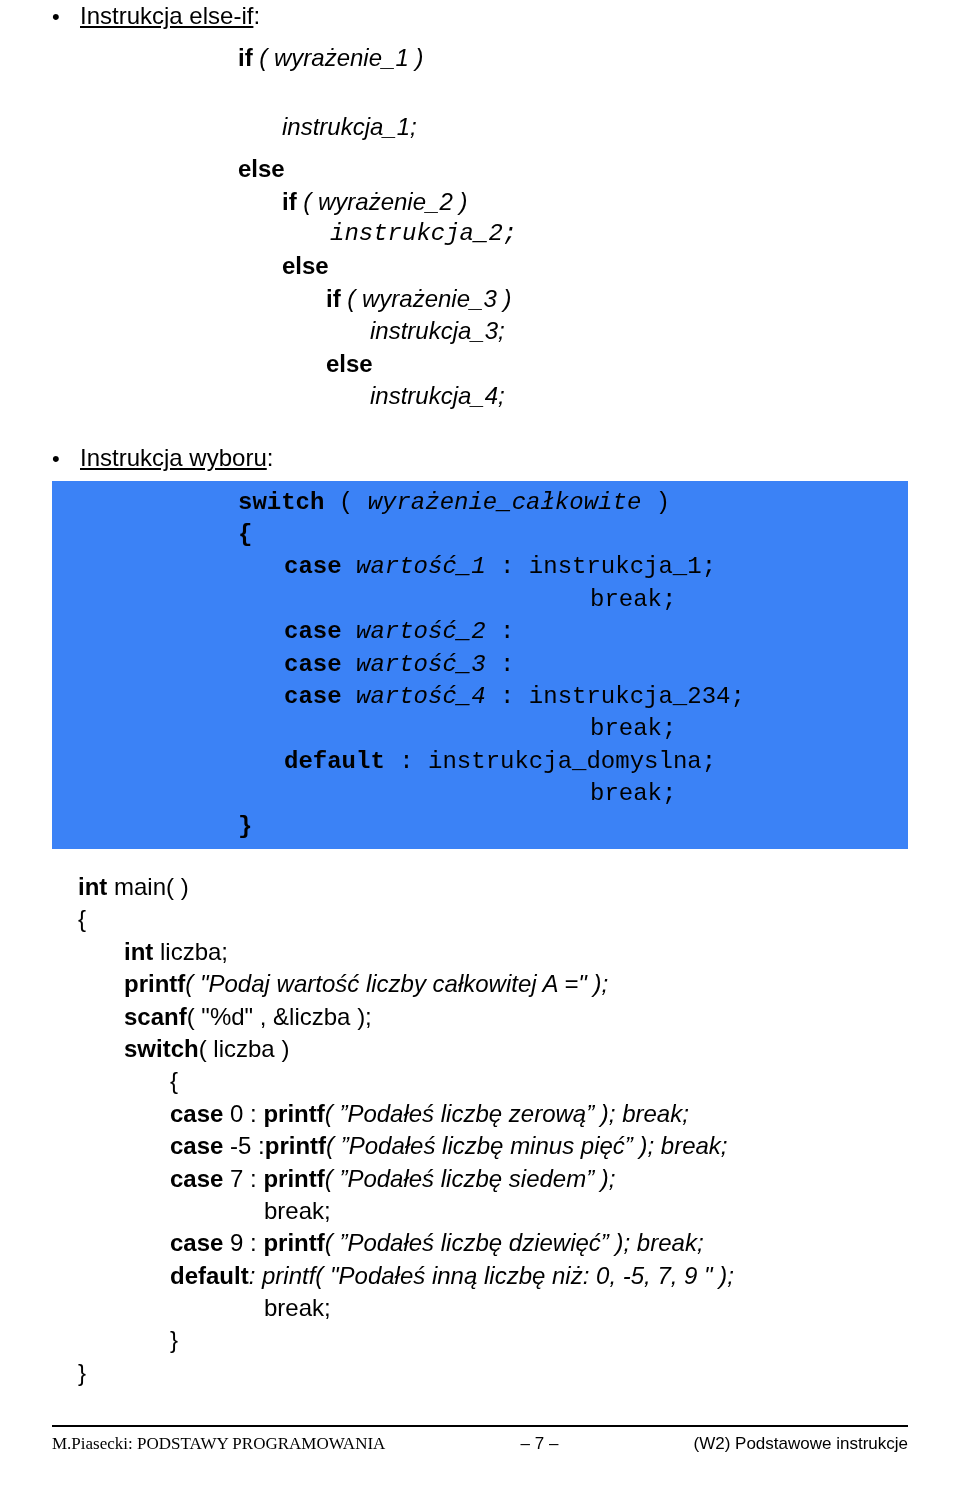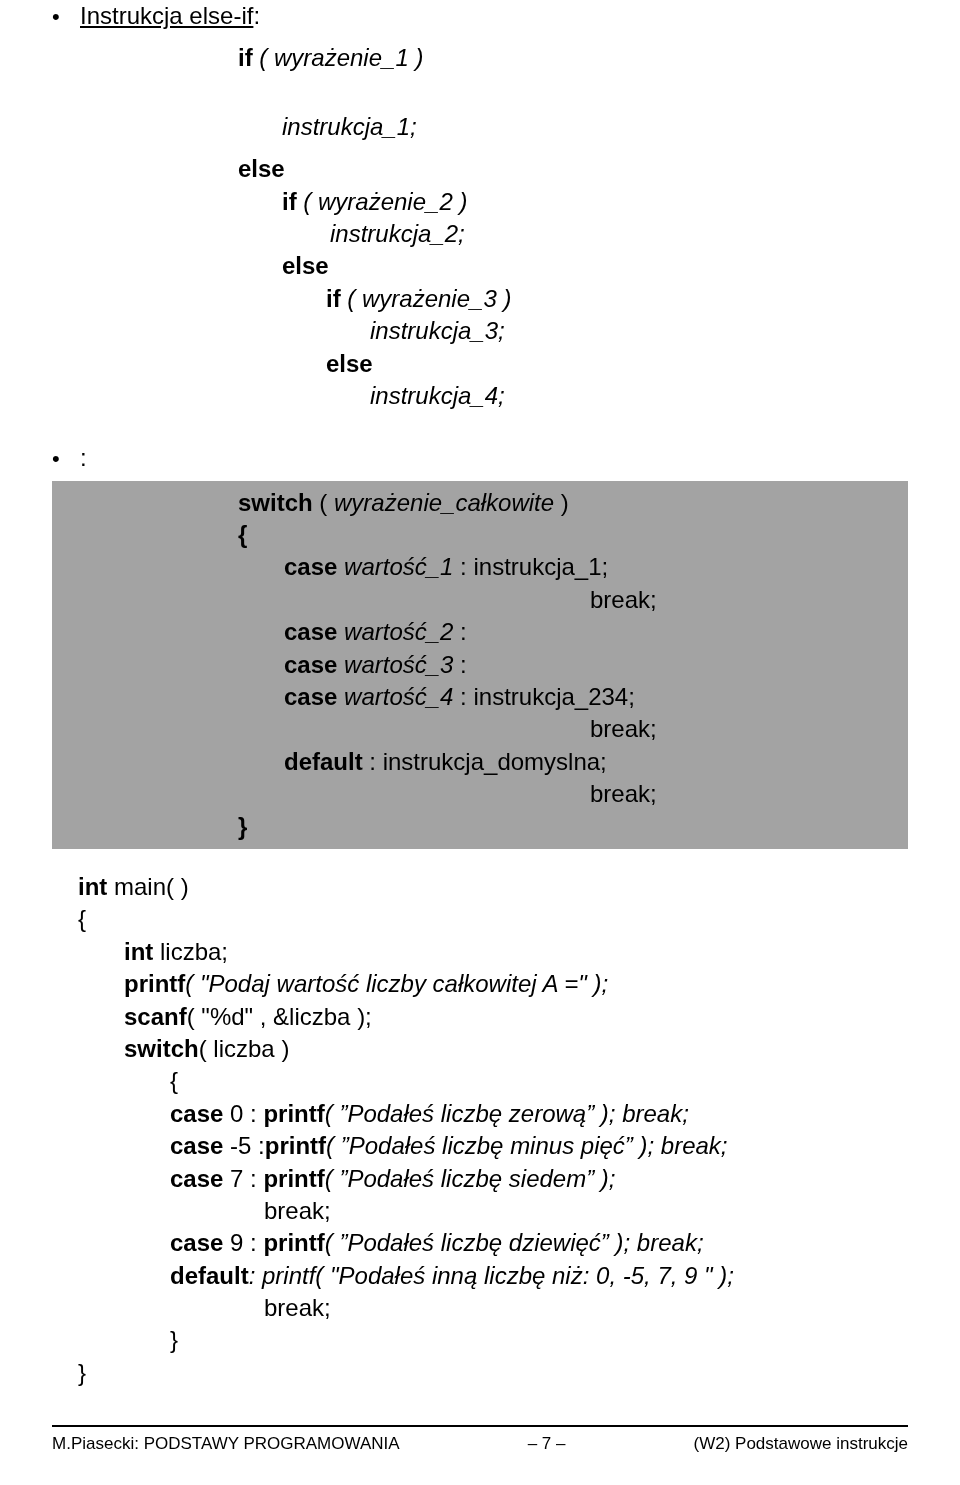--- a/index.html
+++ b/index.html
@@ -24,53 +24,54 @@
     width: 28px;
     flex-shrink: 0;
     font-size: 22px;
   }
   .underline {
     text-decoration: underline;
   }
   .indent1 { padding-left: 186px; margin-top: 10px; }
   .indent1b{ padding-left: 230px; margin-top: 36px; }
   .indent1c{ padding-left: 230px; }
-  .indent1d{ padding-left: 278px; }
+  .indent1d{ padding-left: 278px; font-family: Liberation Mono, monospace; }
   .italic { font-style: italic; }
   .bold { font-weight: bold; }
   .bullet-row2 {
     display:flex;
     align-items:baseline;
     margin-top:30px;
     margin-bottom:6px;
   }
   .graybox {
-    background: #a3a3a3;
+    background: #3b82f6;
     padding: 6px 8px 6px 8px;
     margin: 0 0 4px 0;
+    font-family: Liberation Mono, monospace;
   }
   .gb-l1 { padding-left: 178px; }
   .gb-l2 { padding-left: 224px; }
   .gb-l3 { padding-left: 530px; }
   .code-block { margin-top: 22px; }
   .cb-l0 { padding-left: 26px; }
   .cb-l1 { padding-left: 72px; }
   .cb-l2 { padding-left: 118px; }
   .cb-l3 { padding-left: 212px; }
   .hr {
     border-top: 2px solid #000;
     margin: 36px 0 6px 0;
   }
   .footer {
     display: flex;
     justify-content: space-between;
     font-size: 17px;
     padding: 0 0 8px 0;
   }
-  .footer-left { text-align:right; }
+  .footer-left { text-align:right;font-family:Liberation Serif, serif; }
   .footer-center { text-align:center; }
   .footer-right { text-align:right; }
 </style>
 </head>
 <body>
 
 <div class="page">
 
   <div class="bullet-row">
     <span class="bullet-dot">•</span>
@@ -86,20 +87,21 @@
     <div class="indent1d italic">instrukcja_2;</div>
     <div class="indent1c bold">else</div>
     <div class="indent1c" style="padding-left:274px;"><span class="bold">if</span><span class="italic"> ( wyrażenie_3 )</span></div>
     <div style="padding-left:318px;" class="italic">instrukcja_3;</div>
     <div style="padding-left:274px;" class="bold">else</div>
     <div style="padding-left:318px;" class="italic">instrukcja_4;</div>
   </div>
 
   <div class="bullet-row2">
     <span class="bullet-dot">•</span>
+    <span class="underline">Instrukcja wyboru</span>
       <span>:</span>
   </div>
 
   <div class="graybox">
     <div class="gb-l1"><span class="bold">switch</span><span> (</span><span class="italic"> wyrażenie_całkowite</span><span> )</span></div>
     <div class="gb-l1 bold">{</div>
     <div class="gb-l2"><span class="bold">case</span><span class="italic"> wartość_1</span><span> : instrukcja_1;</span></div>
     <div class="gb-l3">break;</div>
     <div class="gb-l2"><span class="bold">case</span><span class="italic"> wartość_2</span><span> :</span></div>
     <div class="gb-l2"><span class="bold">case</span><span class="italic"> wartość_3</span><span> :</span></div>

